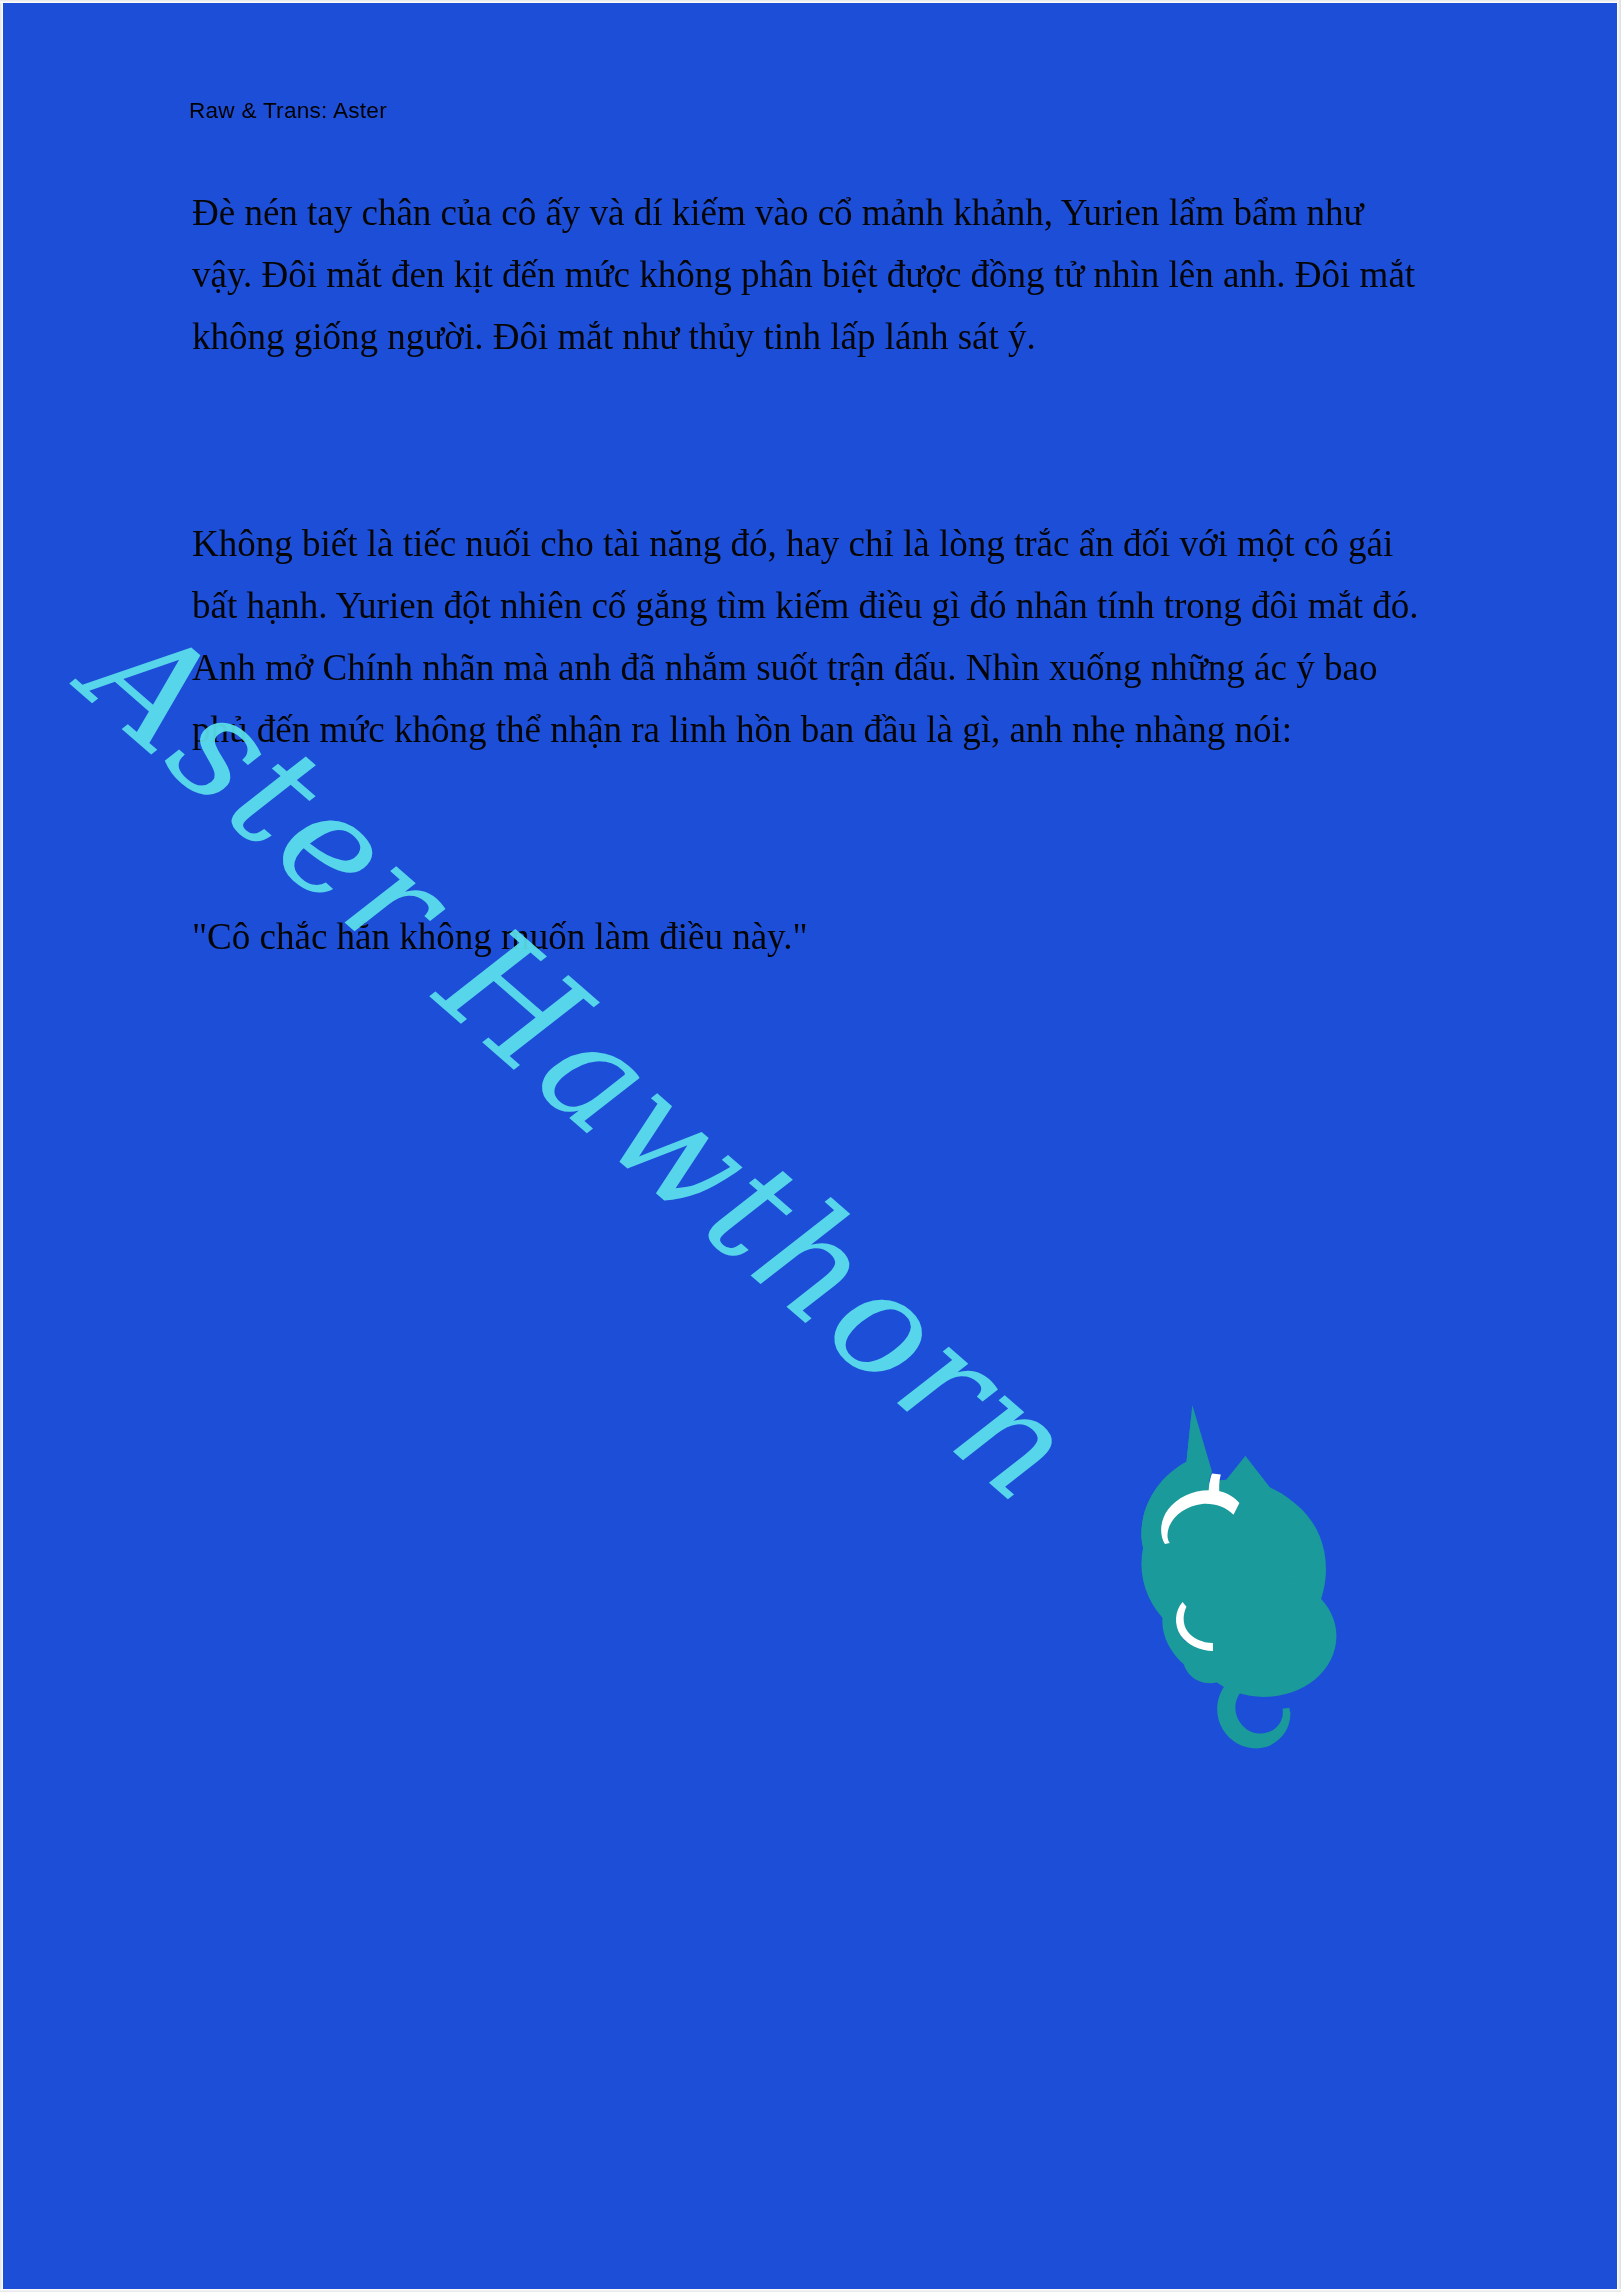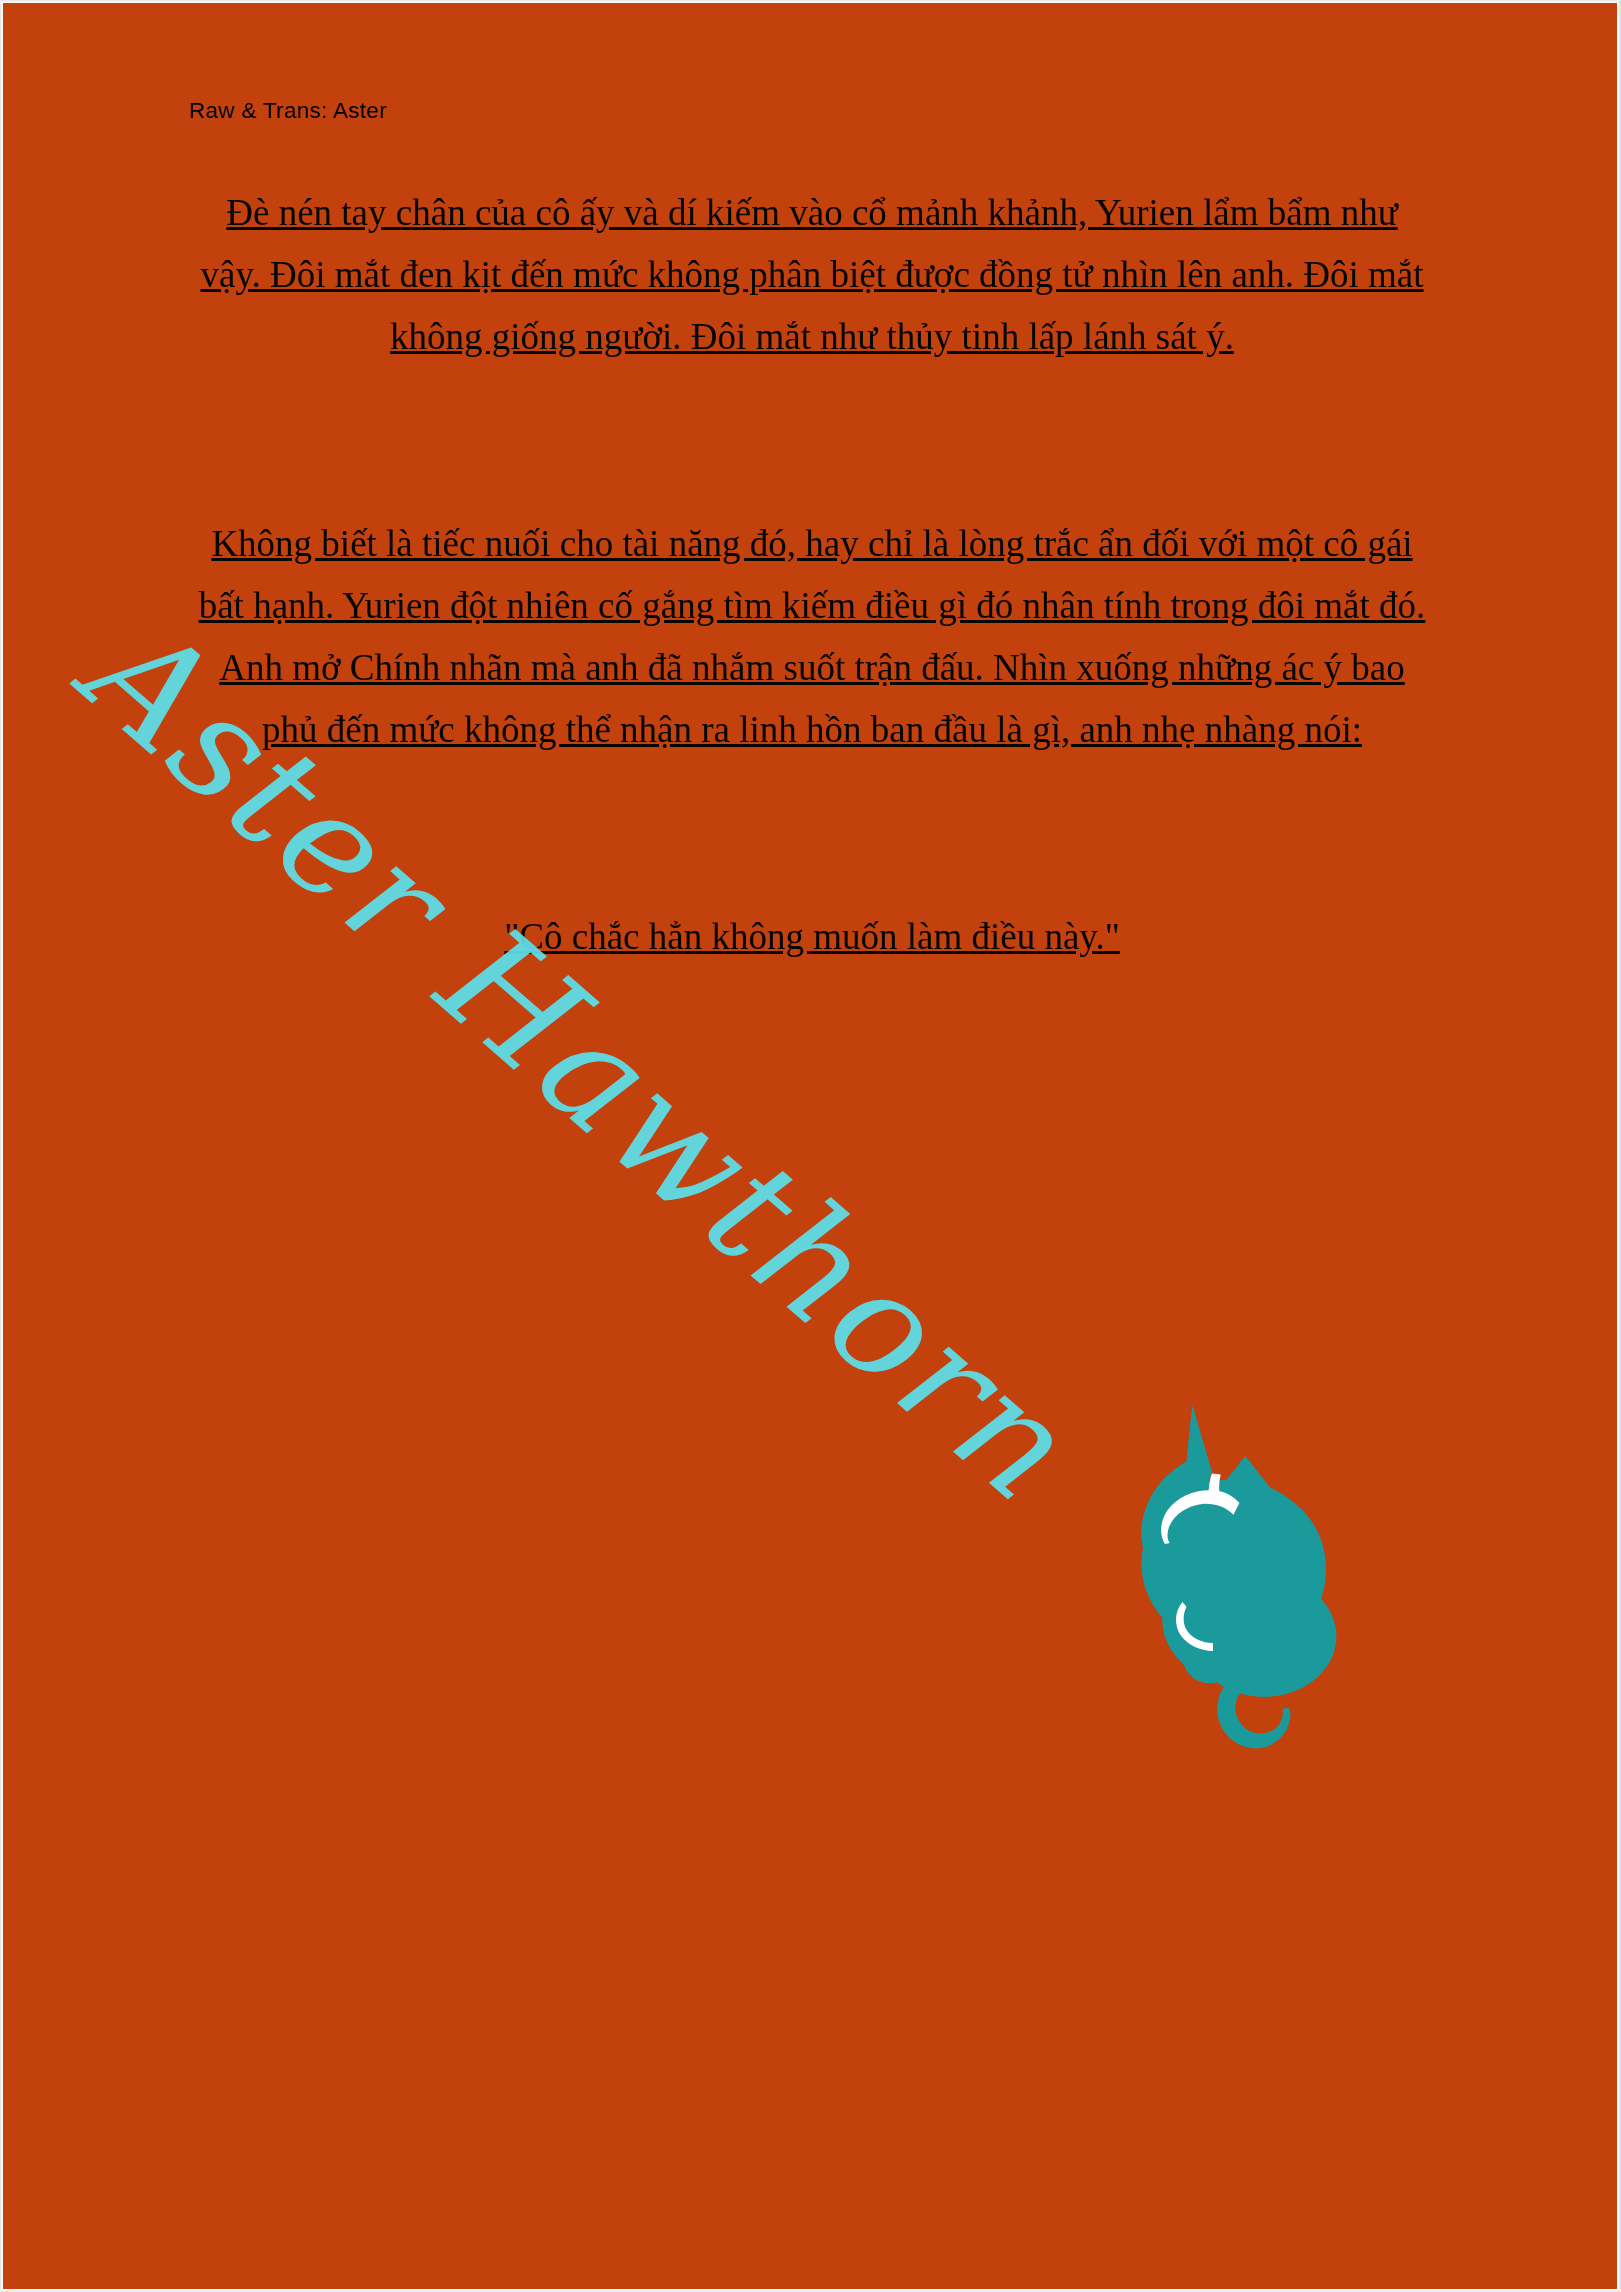--- a/index.html
+++ b/index.html
@@ -5,21 +5,21 @@
   * { margin:0; padding:0; box-sizing:border-box; }
   html, body {
     width:1621px; height:2293px;
     background:#ffffff;
     font-family:"Liberation Serif", serif;
   }
   #page {
     position:relative;
     width:1621px;
     height:2293px;
-    background:#c2410c;
+    background:#1d4ed8;
     overflow:hidden;
   }
   
   #page-edge-left {
     position:absolute; left:0; top:0; width:2.9px; height:2293px;
     background:linear-gradient(to right,#e3e3e3,#ffffff);
   }
   #page-edge-top {
     position:absolute; left:0; top:0; width:1621px; height:2.9px;
     background:linear-gradient(to bottom,#e6e6e6,#ffffff);
@@ -51,22 +51,21 @@
     width:1245px;
   }
 
   .para {
     font-family:"Liberation Serif", serif;
     font-size:37px;
     line-height:62px;
     color:#050505;
     margin:0 0 61px 0;
     width:1240px;
-    text-align:center;
-    text-decoration:underline;
+    text-align:left;
   }
   .spacer-lg { height:84px; }
   .spacer-md { height:71px; }
 
   
   #watermark {
     position:absolute;
     left:167px;
     top:588px;
     width:980px;

